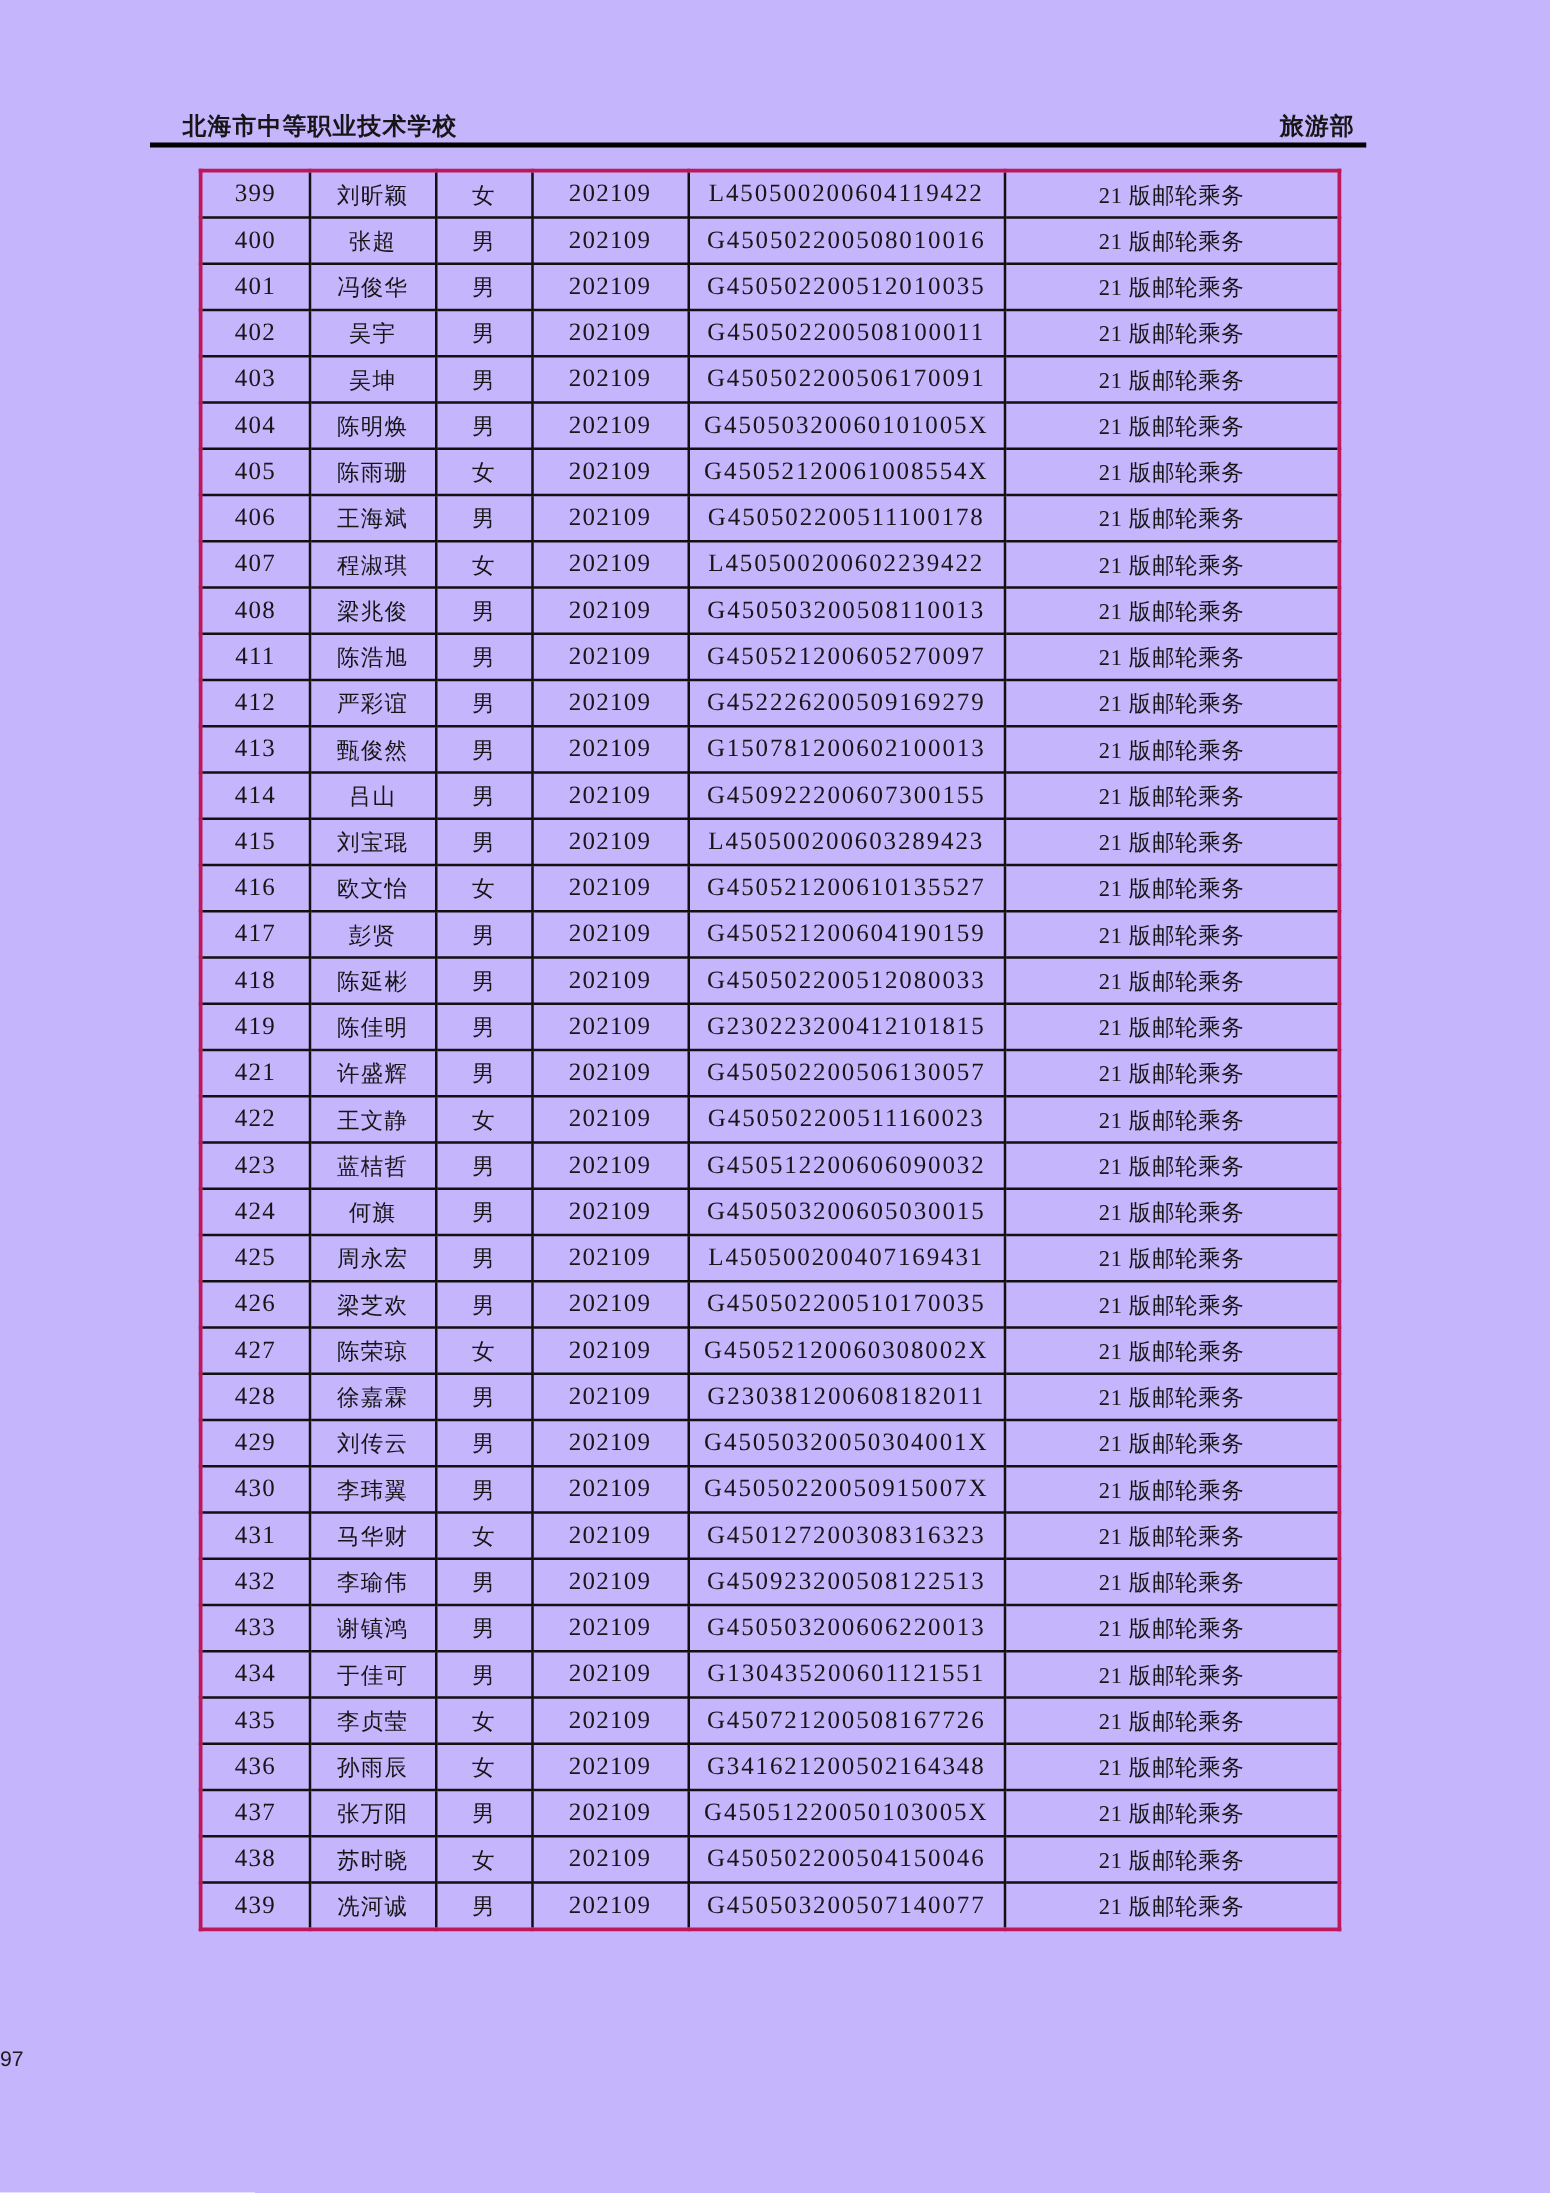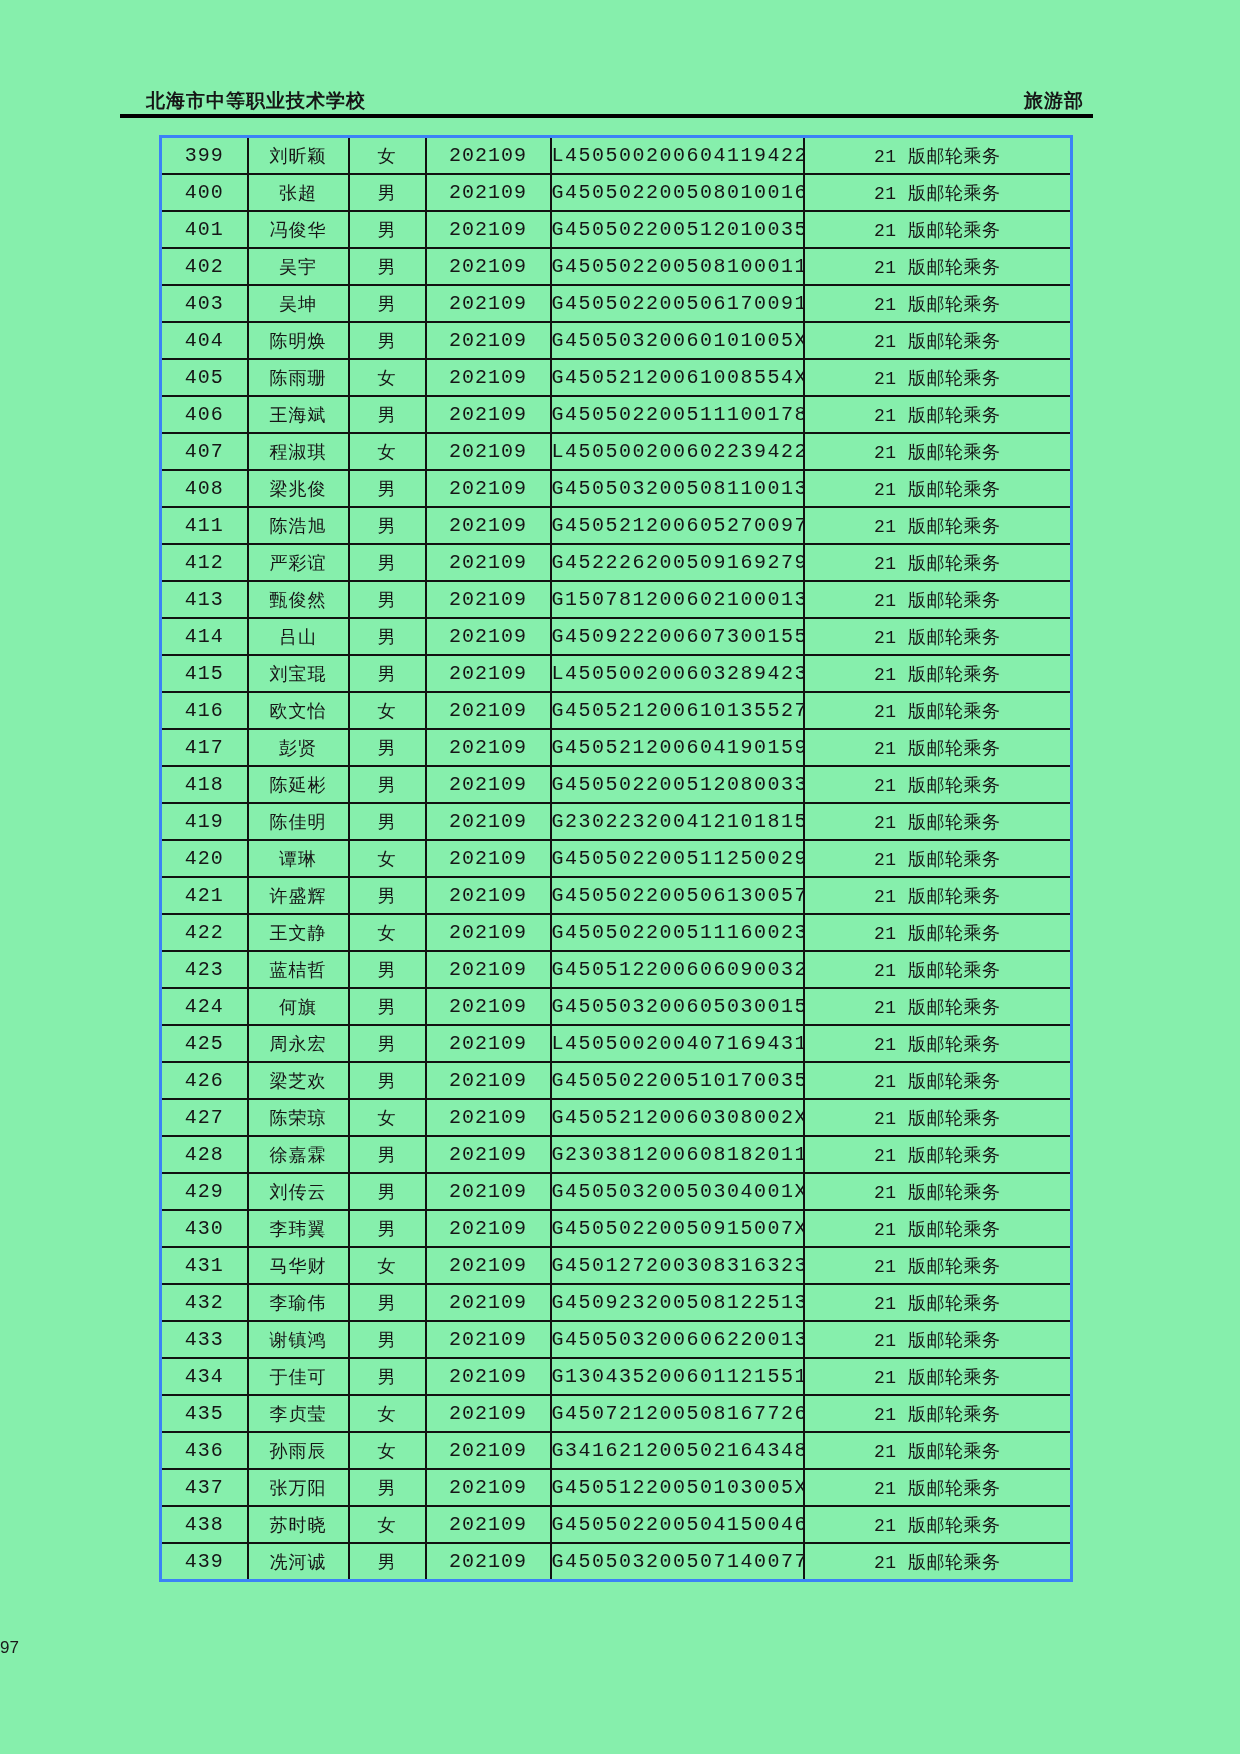--- a/index.html
+++ b/index.html
@@ -10,21 +10,21 @@
   body {
     width: 1240px;
     height: 1754px;
     position: relative;
     font-family: "Liberation Serif", "DejaVu Serif", serif;
     color: #161616;
   }
   .page {
     position: absolute;
     inset: 0;
-    background: #86efac;
+    background: #c4b5fd;
     overflow: hidden;
   }
   
   .hdr-left {
     position: absolute;
     left: 146px;
     top: 88px;
     font-size: 19px;
     font-weight: 700;
     letter-spacing: 1px;
@@ -48,22 +48,21 @@
     background: #000000;
   }
   
   table.roster {
     position: absolute;
     left: 159px;
     top: 135px;
     width: 911px;
     border-collapse: collapse;
     table-layout: fixed;
-    border: 3px solid #3b82f6;
-    font-family: Liberation Mono, monospace;
+    border: 3px solid #be185d;
   }
   table.roster td {
     border: 2px solid #111111;
     text-align: center;
     vertical-align: middle;
     height: 35px;
     padding: 0;
     overflow: hidden;
     white-space: nowrap;
   }
@@ -268,28 +267,20 @@
         </tr>
         <tr>
           <td class="c0">419</td>
           <td class="c1">陈佳明</td>
           <td class="c2">男</td>
           <td class="c3">202109</td>
           <td class="c4">G230223200412101815</td>
           <td class="c5">21 版邮轮乘务</td>
         </tr>
         <tr>
-          <td class="c0">420</td>
-          <td class="c1">谭琳</td>
-          <td class="c2">女</td>
-          <td class="c3">202109</td>
-          <td class="c4">G450502200511250029</td>
-          <td class="c5">21 版邮轮乘务</td>
-        </tr>
-        <tr>
           <td class="c0">421</td>
           <td class="c1">许盛辉</td>
           <td class="c2">男</td>
           <td class="c3">202109</td>
           <td class="c4">G450502200506130057</td>
           <td class="c5">21 版邮轮乘务</td>
         </tr>
         <tr>
           <td class="c0">422</td>
           <td class="c1">王文静</td>

